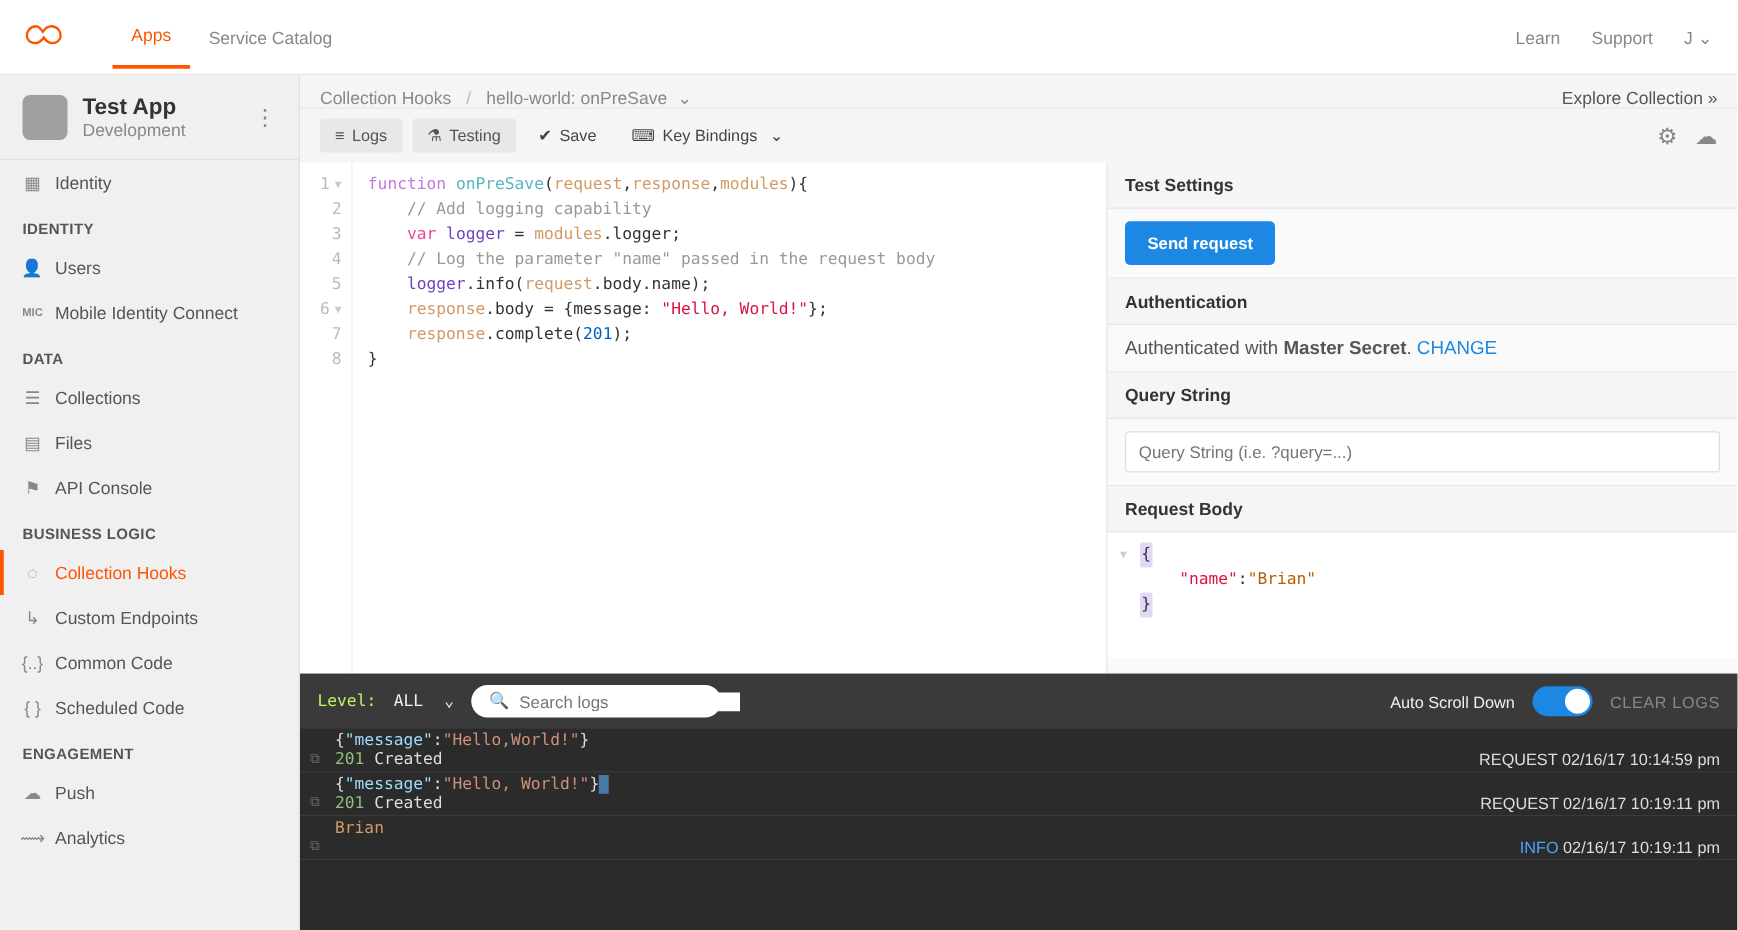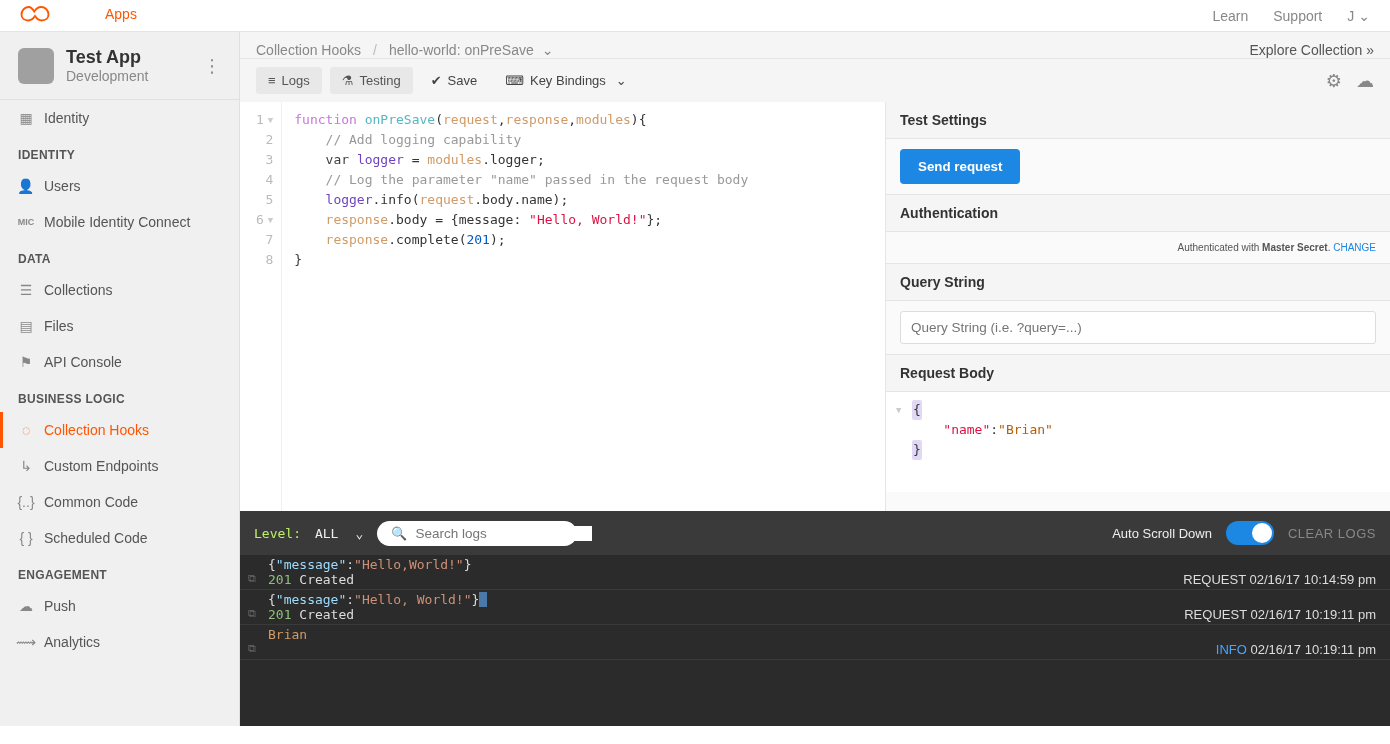--- a/index.html
+++ b/index.html
@@ -1,17 +1,17 @@
 <!DOCTYPE html>
 <html><head>
 <meta charset="utf-8">
 <style>
 * { box-sizing: border-box; margin: 0; padding: 0; }
 body { font-family: -apple-system, BlinkMacSystemFont, "Segoe UI", Helvetica, Arial, sans-serif; font-size: 14px; color: #333; background: #fff; overflow: hidden; }
-.top-nav { height: 32px; border-bottom: 1px solid #e5e5e5; display: flex; align-items: center; padding: 0 20px; }
+.top-nav { height: 60px; border-bottom: 1px solid #e5e5e5; display: flex; align-items: center; padding: 0 20px; }
 .logo { width: 30px; height: 24px; margin-right: 40px; }
 .top-tab { padding: 0 15px; height: 50px; display: flex; align-items: center; color: #888; cursor: pointer; }
 .top-tab.active { color: #ff5500; border-bottom: 3px solid #ff5500; font-weight: 500; }
 .top-right { margin-left: auto; display: flex; align-items: flex-start; gap: 25px; color: #888; }
 .user-menu { display: flex; align-items: center; gap: 4px; }
 
 .app-layout { display: flex; height: calc(100vh - 50px); }
 .sidebar { width: 240px; background: #f0f0f0; border-right: 1px solid #e0e0e0; overflow-y: auto; flex-shrink: 0; }
 .app-header { display: flex; align-items: center; padding: 15px 18px; border-bottom: 1px solid #e0e0e0; position: relative; }
 .app-square { width: 36px; height: 36px; background: #a0a0a0; border-radius: 6px; margin-right: 12px; }
@@ -39,33 +39,33 @@
 .editor-row { flex: 1; display: flex; min-height: 0; }
 .code-pane { flex: 1; display: flex; font-family: Menlo, Monaco, Consolas, monospace; font-size: 13px; line-height: 20px; overflow: auto; background: #fff; }
 .gutter { background: #fff; color: #bbb; text-align: right; padding: 8px 8px 8px 16px; user-select: none; border-right: 1px solid #f0f0f0; }
 .gutter .ln { display: flex; justify-content: flex-end; align-items: center; gap: 4px; height: 20px; }
 .fold { color: #ccc; font-size: 9px; }
 .code-body { padding: 8px 12px; white-space: pre; }
 .k-func { color: #c678dd; }
 .k-name { color: #56b6c2; }
 .k-par { color: #d19a66; }
 .k-com { color: #999; }
-.k-var { color: #404040; }
+.k-var { color: #ec4899; }
 .k-ident { color: #6f42c1; }
 .k-str { color: #d14; }
 .k-num { color: #005cc5; }
 
 .test-pane { width: 505px; border-left: 1px solid #e5e5e5; background: #fafafa; display: flex; flex-direction: column; overflow: auto; }
 .tp-sec-h { font-weight: 600; padding: 10px 14px; border-bottom: 1px solid #e5e5e5; background: #f5f5f5; }
 .tp-sec-b { padding: 10px 14px; border-bottom: 1px solid #e5e5e5; }
 .tp-row1 { display: flex; align-items: flex-start; gap: 12px; }
 .tp-caution { font-size: 12.5px; color: #888; flex: 1; }
 .tp-caution i { font-style: italic; }
 .send-btn { background: #1d87e4; color: #fff; border: none; padding: 10px 18px; border-radius: 4px; font-weight: 600; cursor: pointer; }
-.tp-auth { text-align: right; font-size: 10px; color: #555; }
+.tp-auth { font-size: 15px; color: #555; }
 .tp-auth .change { color: #1d87e4; cursor: pointer; }
 .tp-input { width: 100%; padding: 8px 10px; border: 1px solid #ddd; border-radius: 3px; font-size: 13.5px; background: #fff; }
 .json-editor { background: #fff; padding: 8px 10px; font-family: Menlo, Monaco, monospace; font-size: 13px; line-height: 20px; min-height: 100px; }
 .json-line { display: flex; }
 .json-fold { color: #ccc; width: 16px; font-size: 9px; }
 .hl-brace { background: #e0d8f5; border-radius: 2px; padding: 0 1px; }
 .jk { color: #d14; }
 .jv { color: #b85c00; }
 
 .logs { background: #2b2b2b; color: #ddd; font-family: Menlo, Monaco, monospace; font-size: 13px; height: 215px; display: flex; flex-direction: column; }
@@ -97,20 +97,21 @@
 </head>
 <body>
 
 <div class="top-nav">
   <span class="logo">
     <svg viewBox="0 0 40 24" fill="none" stroke="#ff5500" stroke-width="2.5">
         <path d="M12 4 C5 4 2 10 2 14 c0 5 4 8 9 8 c4 0 7-3 9-6 c2 3 5 6 9 6 c5 0 9-3 9-8 c0-4-3-10-10-10 c-4 0-7 3-9 6 c-2-3-5-6-7-6z"></path>
       </svg>
   </span>
   <div class="top-tab active">Apps</div>
+  <div class="top-tab">Service Catalog</div>
   <div class="top-right">
     <span>Learn</span>
     <span>Support</span>
     <span class="user-menu">
       <span>J</span>
       <span>⌄</span>
     </span>
   </div>
 </div>
 

